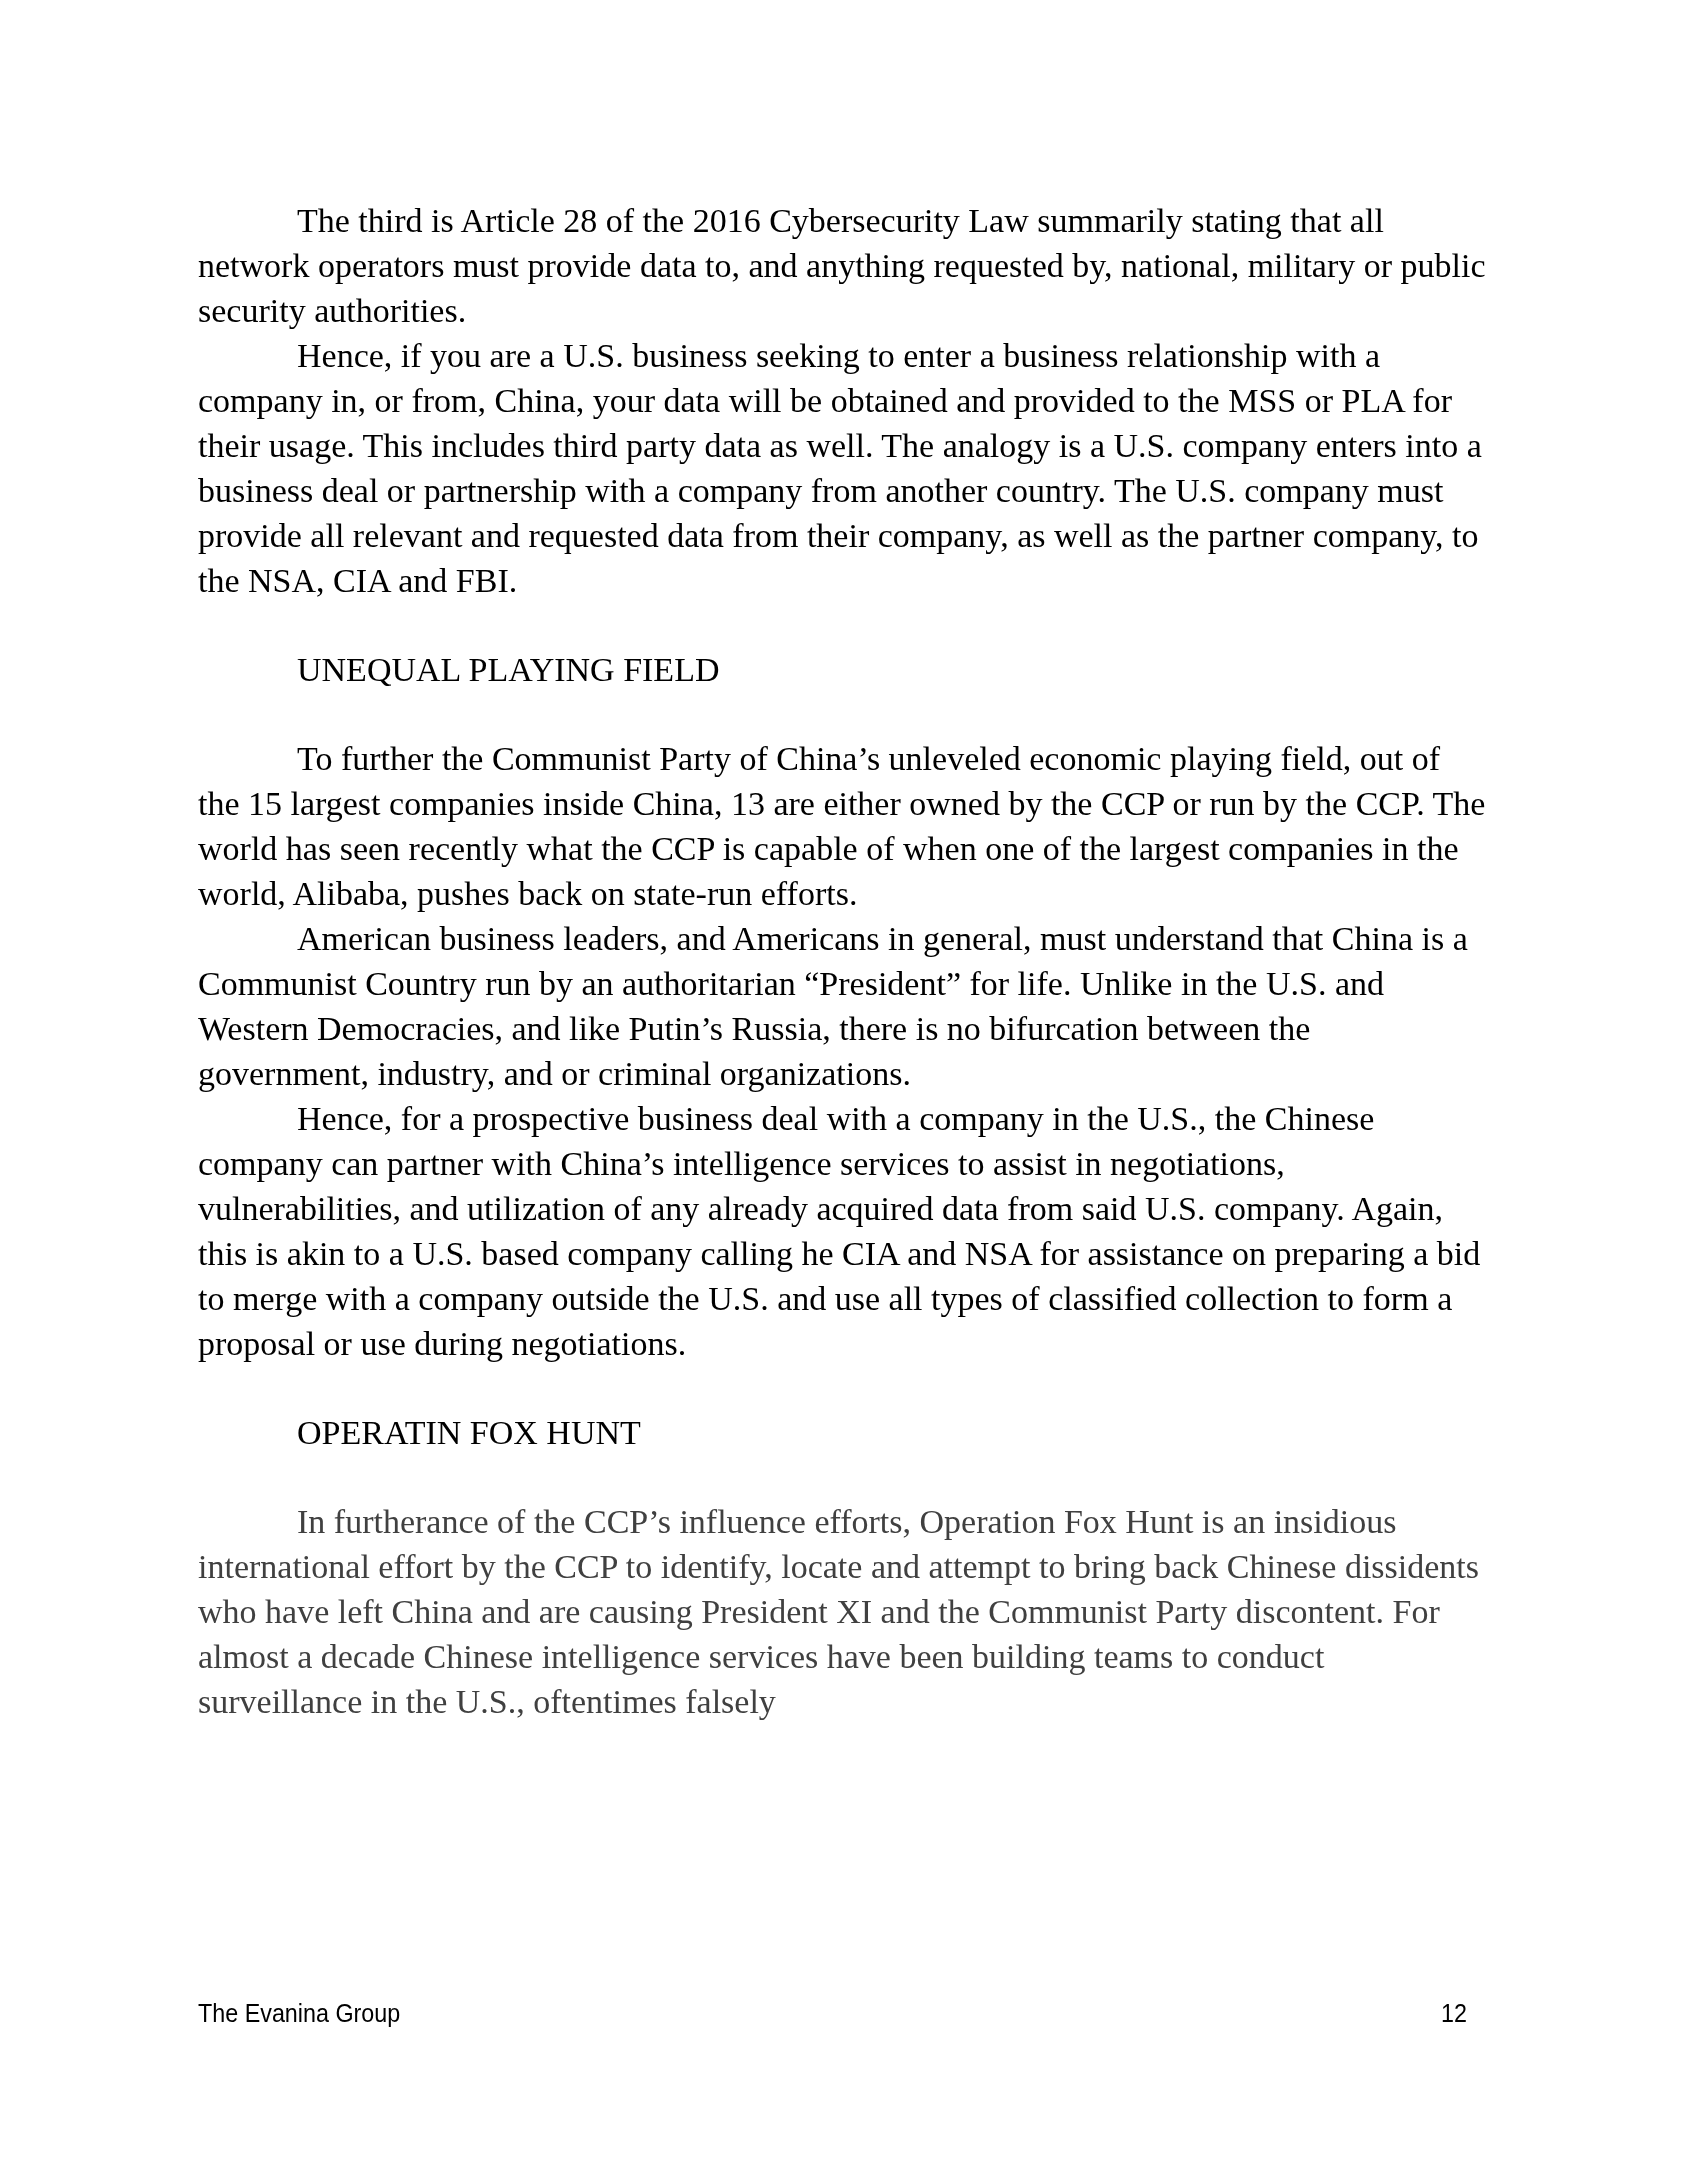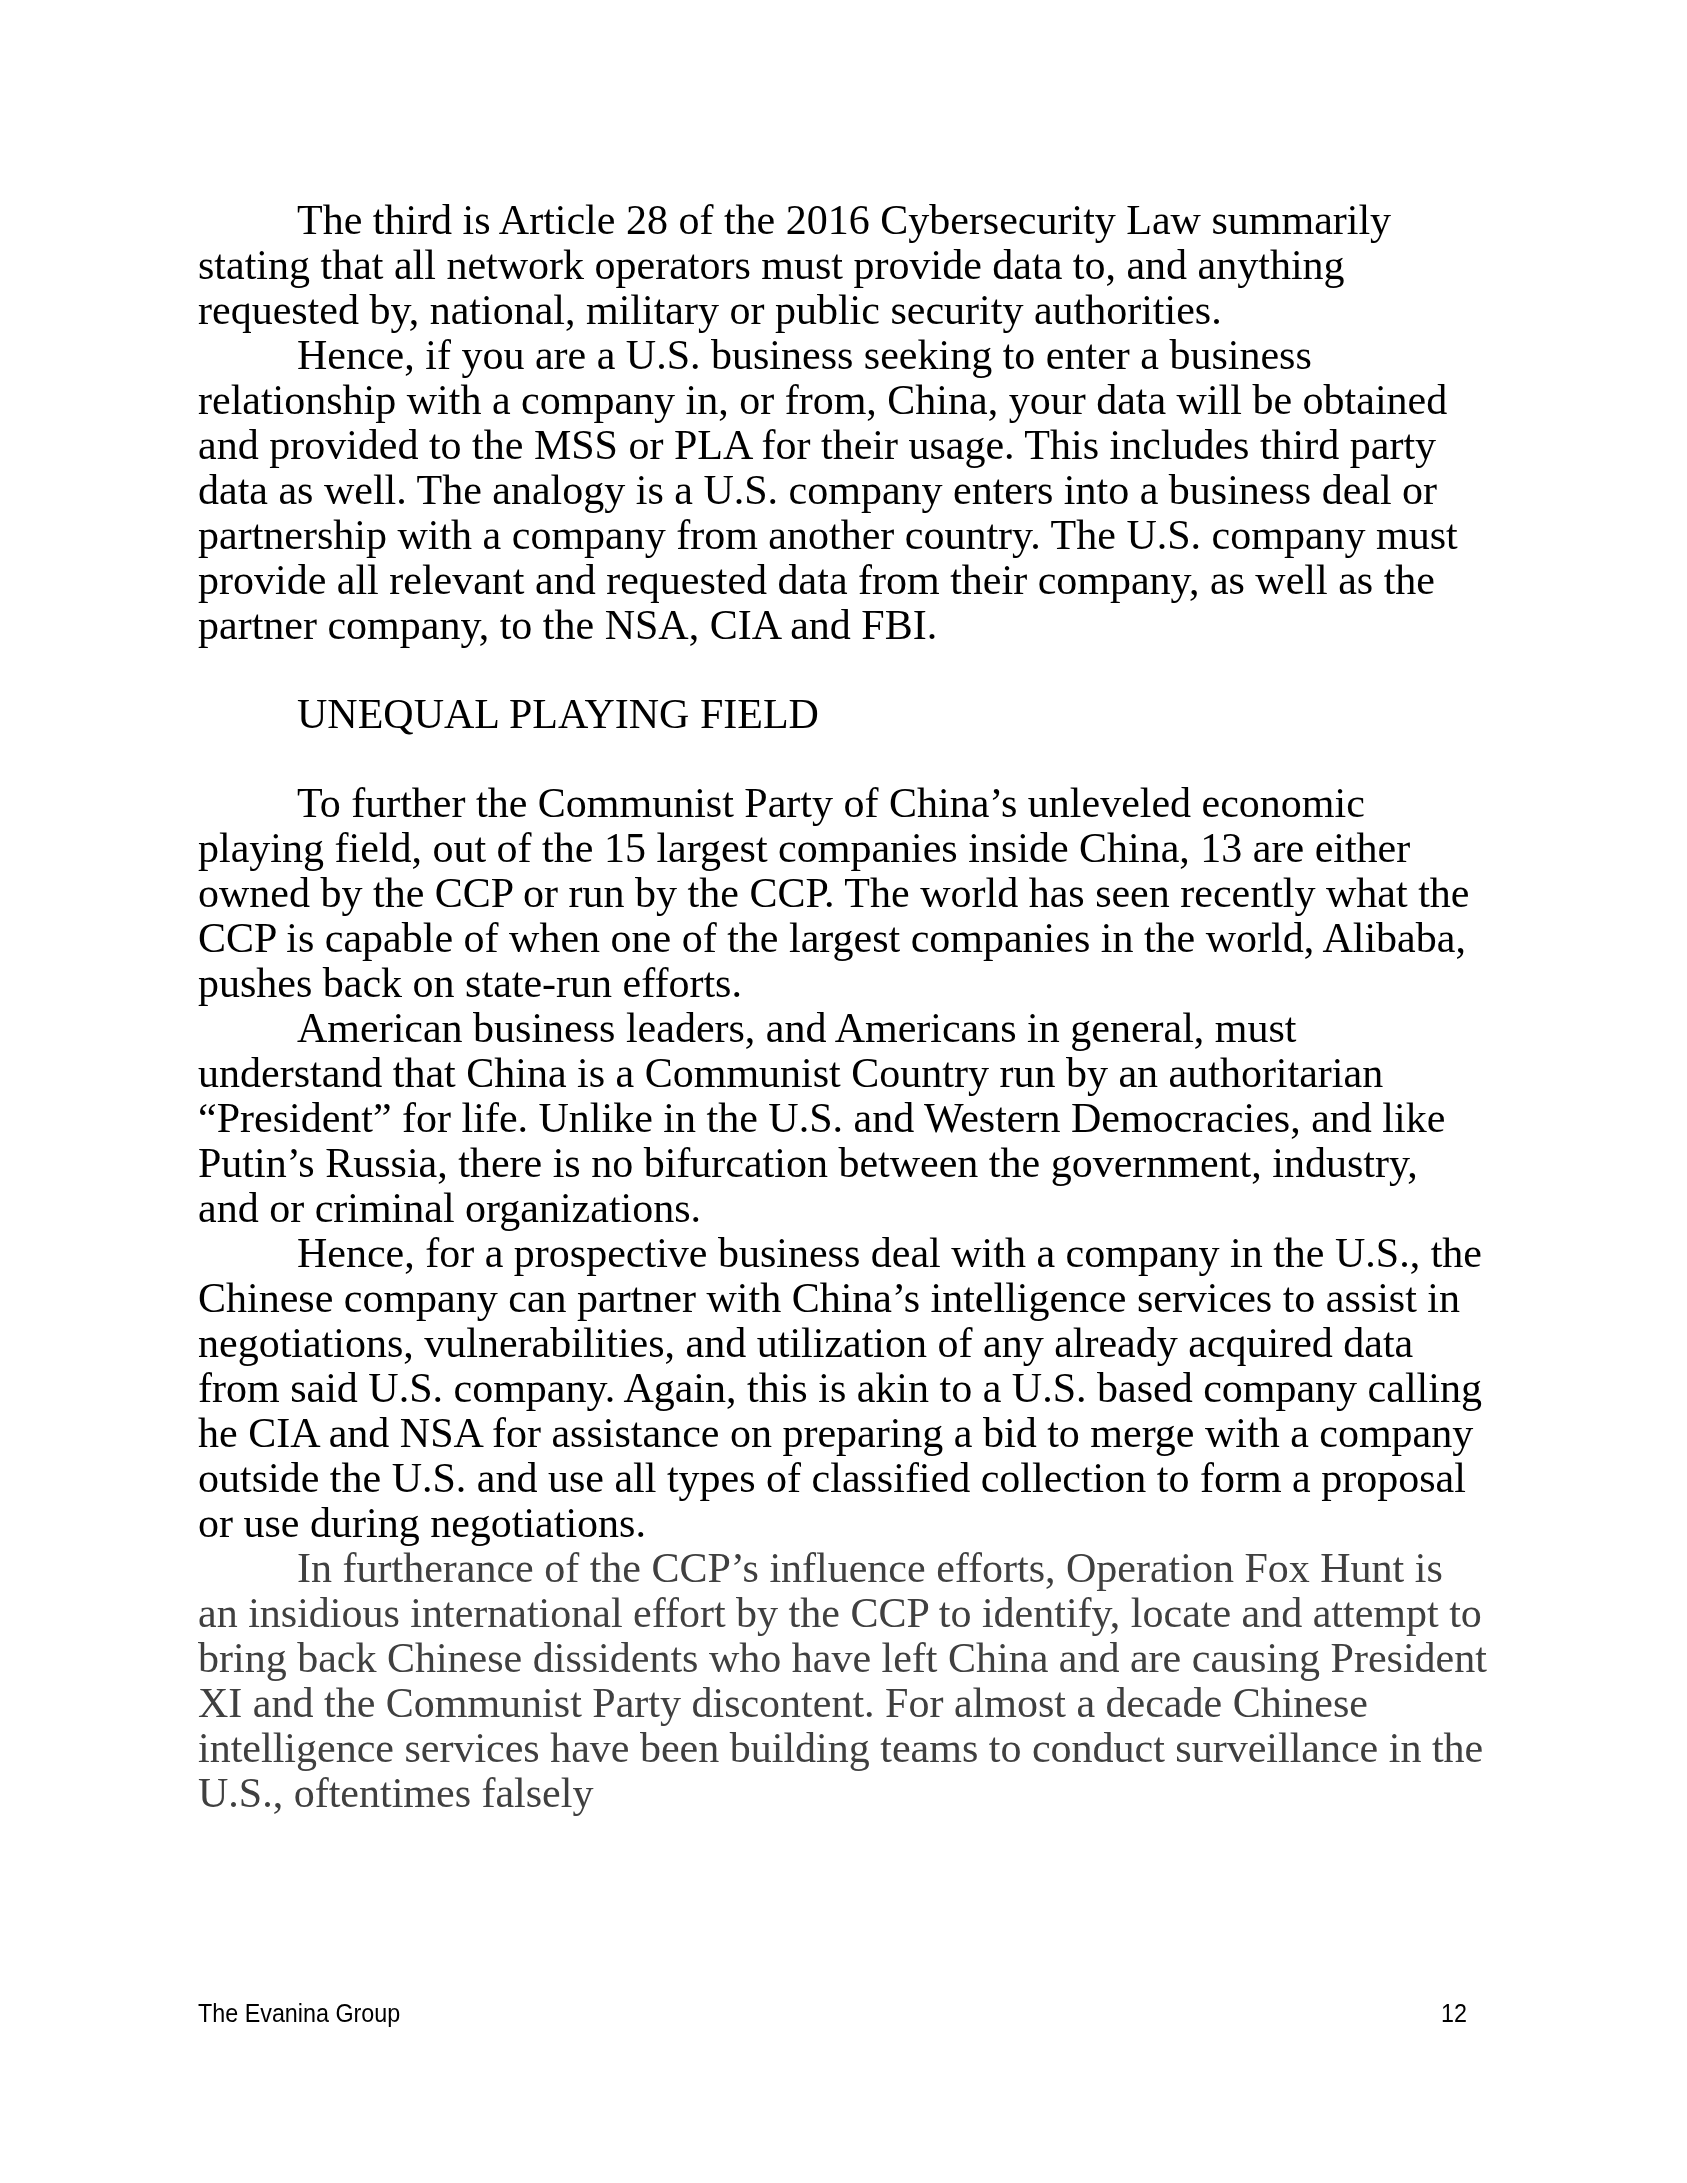--- a/index.html
+++ b/index.html
@@ -3,21 +3,21 @@
 <meta charset="utf-8">
 <style>
   html, body { margin: 0; padding: 0; background: #ffffff; }
   body { width: 1687px; height: 2183px; position: relative; overflow: hidden; }
   .page {
     position: absolute; left: 0; top: 0; width: 1687px; height: 2183px; background: #fff;
   }
   .body-text {
     position: absolute; left: 198px; top: 198px; width: 1290px;
     font-family: "Liberation Serif", "DejaVu Serif", serif;
-    font-size: 42px; line-height: 45px; color: #000;
+    font-size: 34px; line-height: 45px; color: #000;
   }
   .body-text p { margin: 0; text-indent: 99px; }
   .heading {
     margin: 44px 0 44px 0 !important;
     text-indent: 99px;
   }
   .gray { color: #404040; }
   .footer {
     position: absolute; left: 198px; top: 1998px; width: 1290px;
     font-family: "Liberation Sans", "DejaVu Sans", sans-serif;
@@ -34,20 +34,21 @@
   <div class="body-text">
     <p>The third is Article 28 of the 2016 Cybersecurity Law summarily stating that all network operators must provide data to, and anything requested by, national, military or public security authorities.</p>
     <p>Hence, if you are a U.S. business seeking to enter a business relationship with a company in, or from, China, your data will be obtained and provided to the MSS or PLA for their usage.  This includes third party data as well.  The analogy is a U.S. company enters into a business deal or partnership with a company from another country.  The U.S. company must provide all relevant and requested data from their company, as well as the partner company, to the NSA, CIA and FBI.</p>
 
     <p class="heading">UNEQUAL PLAYING FIELD</p>
 
     <p>To further the Communist Party of China’s unleveled economic playing field, out of the 15 largest companies inside China, 13 are either owned by the CCP or run by the CCP.  The world has seen recently what the CCP is capable of when one of the largest companies in the world, Alibaba, pushes back on state-run efforts.</p>
     <p>American business leaders, and Americans in general, must understand that China is a Communist Country run by an authoritarian “President” for life.  Unlike in the U.S. and Western Democracies, and like Putin’s Russia, there is no bifurcation between the government, industry, and or criminal organizations.</p>
     <p>Hence, for a prospective business deal with a company in the U.S., the Chinese company can partner with China’s intelligence services to assist in negotiations, vulnerabilities, and utilization of any already acquired data from said U.S. company.  Again, this is akin to a U.S. based company calling he CIA and NSA for assistance on preparing a bid to merge with a company outside the U.S. and use all types of classified collection to form a proposal or use during negotiations.</p>
 
+    <p class="heading">OPERATIN FOX HUNT</p>
 
     <p class="gray">In furtherance of the CCP’s influence efforts, Operation Fox Hunt is an insidious international effort by the CCP to identify, locate and attempt to bring back Chinese dissidents who have left China and are causing President XI and the Communist Party discontent.  For almost a decade Chinese intelligence services have been building teams to conduct surveillance in the U.S., oftentimes falsely</p>
   </div>
 
   <div class="footer">
     <span>The Evanina Group</span>
     <span>12</span>
   </div>
 </div>
 

